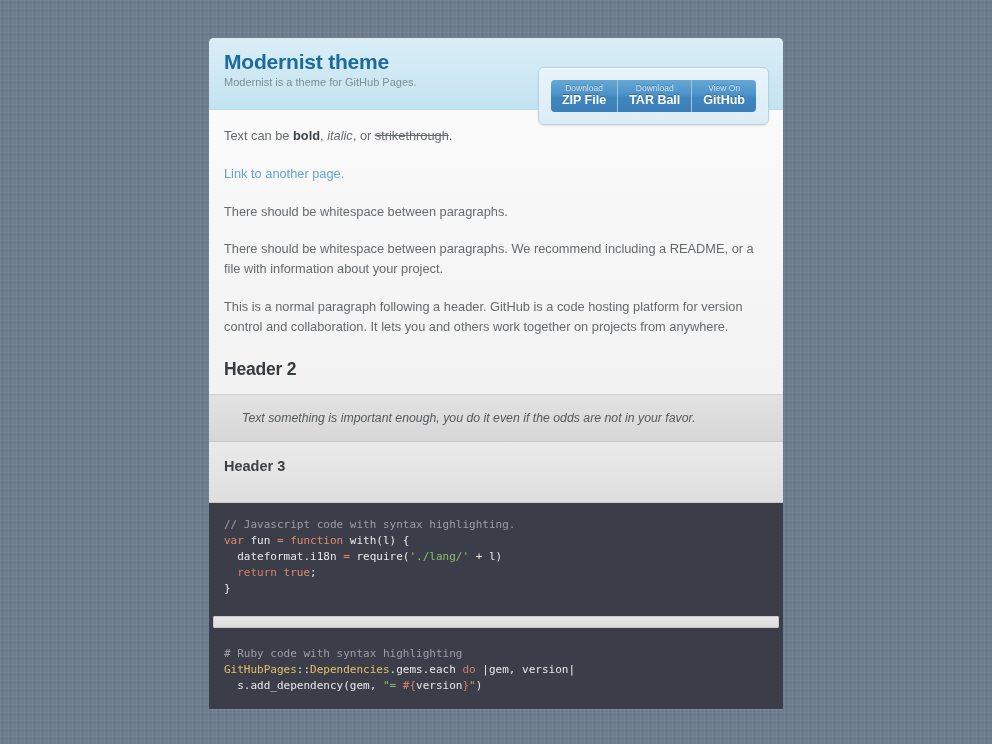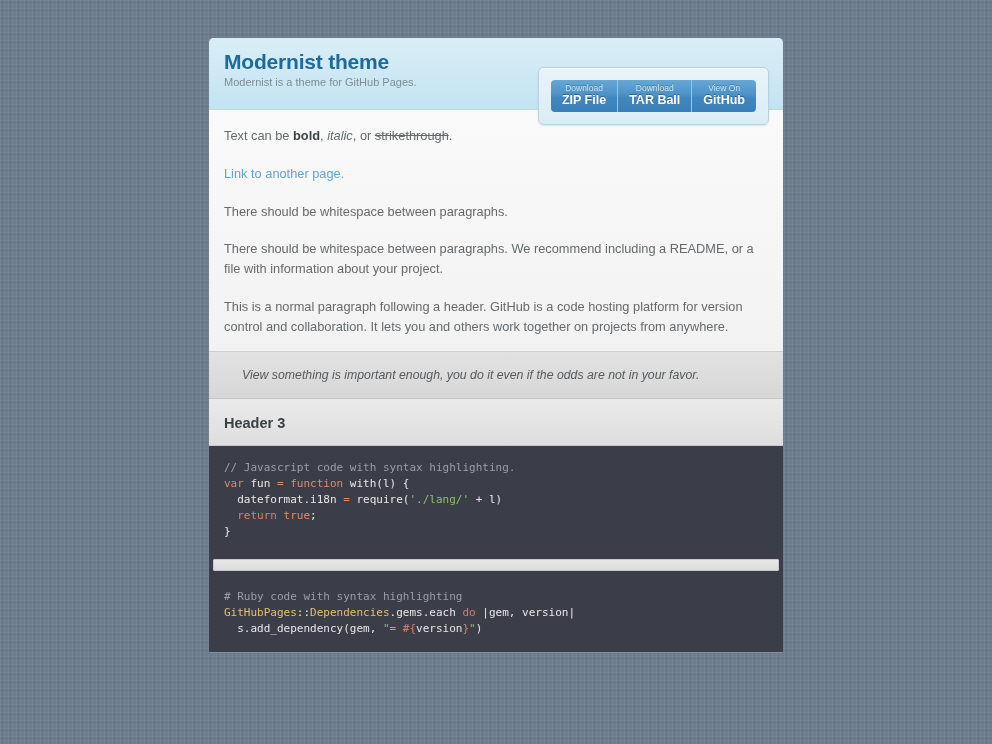--- a/index.html
+++ b/index.html
@@ -155,21 +155,21 @@
     font-style: italic;
     color: #55595c;
     line-height: 1.5;
   }
   .quote-band p:last-child { margin-bottom: 0; }
 
   
   .h3-band {
     background: linear-gradient(to bottom, #eaeaea, #dedede);
     border-bottom: 1px solid #c9c9c9;
-    padding: 16px 18px 14px 15px;
+    padding: 16px 18px 28px 15px;
   }
   h3.h3 {
     margin: 0;
     font-size: 14.5px;
     font-weight: bold;
     color: #3b4043;
   }
 
   
   .code-block {
@@ -230,24 +230,25 @@
     <div class="inner">
       <p><span>Text can be </span><strong>bold</strong><span>, </span><em>italic</em><span>, or </span><del>strikethrough</del><span>.</span></p>
 
       <p><a href="#">Link to another page.</a></p>
 
       <p>There should be whitespace between paragraphs.</p>
       <p>There should be whitespace between paragraphs. We recommend including a README, or a file with information about your project.</p>
 
       <p>This is a normal paragraph following a header. GitHub is a code hosting platform for version control and collaboration. It lets you and others work together on projects from anywhere.</p>
 
+      <h2 class="h2">Header 2</h2>
     </div>
 
     <div class="quote-band">
-      <p>View something is important enough, you do it even if the odds are not in your favor.</p>
+      <p>Text something is important enough, you do it even if the odds are not in your favor.</p>
     </div>
 
     <div class="h3-band">
       <h3 class="h3">Header 3</h3>
     </div>
 
     <div class="code-block"><span class="tok-cmt">// Javascript code with syntax highlighting.</span>
 <span class="tok-kw">var</span><span class="tok-pln"> fun </span><span class="tok-kw">=</span><span class="tok-kw"> function</span><span class="tok-pln"> with(l) {</span>
 <span class="tok-pln">  dateformat.i18n </span><span class="tok-kw">=</span><span class="tok-pln"> require(</span><span class="tok-str">'./lang/'</span><span class="tok-pln"> + l)</span>
 <span class="tok-red">  return</span><span class="tok-kw"> true</span><span class="tok-pln">;</span>

